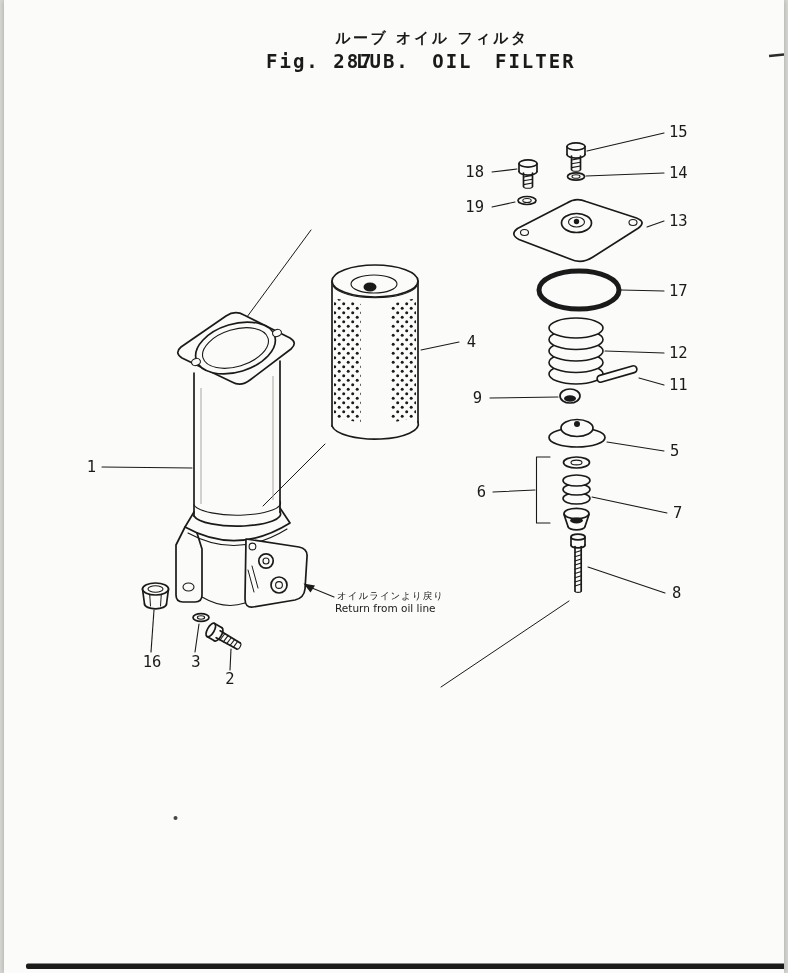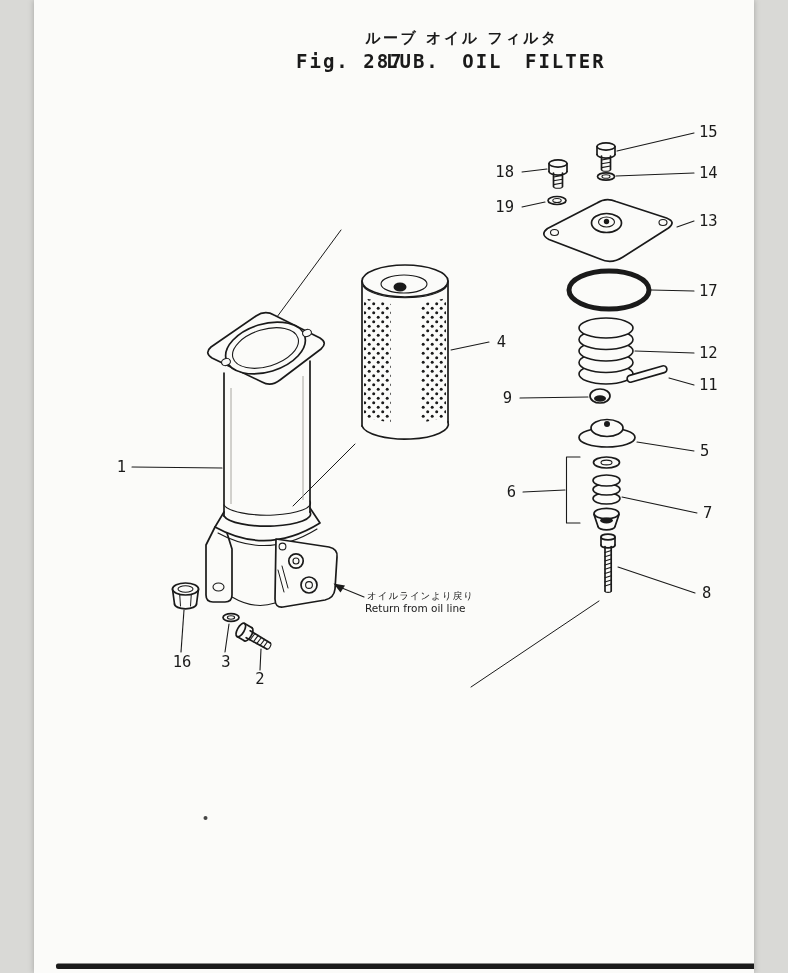--- a/index.html
+++ b/index.html
@@ -1,17 +1,17 @@
 <!DOCTYPE html>
 <html style="--ink: #1a1a1a; --paper: #fbfbf9;"><head>
 <meta charset="utf-8">
 <style>
   html,body{margin:0;padding:0}
   body{background:#d9d9d6;font-family:"Liberation Sans",sans-serif}
-  .page{width:720px;height:973px;background:var(--paper,#fbfbf9);position:relative;margin:0 auto;overflow:hidden;box-shadow:0 0 6px rgba(0,0,0,.25)}
+  .page{width:780px;height:973px;background:var(--paper,#fbfbf9);position:relative;margin:0 auto;overflow:hidden;box-shadow:0 0 6px rgba(0,0,0,.25)}
   svg{display:block}
   text{fill:var(--ink,#1a1a1a)}
   .callout{font-family:"DejaVu Sans Mono","Liberation Mono",monospace;font-size:15.5px;font-weight:500}
   .title-jp{font-family:"DejaVu Sans","Liberation Sans",sans-serif;font-size:15px;font-weight:600;letter-spacing:2.5px}
   .fig,.title-en{font-family:"DejaVu Sans Mono","Liberation Mono",monospace;font-size:19px;font-weight:700;letter-spacing:2px}
   .title-en{word-spacing:9px}
   .note{font-family:"DejaVu Sans","Liberation Sans",sans-serif;font-size:10.5px}
   .note-jp{font-size:9.5px;letter-spacing:1px}
   .ln{fill:none;stroke:var(--ink,#1a1a1a);stroke-width:1.7;stroke-linecap:round;stroke-linejoin:round}
   .lnf{fill:var(--paper,#fbfbf9);stroke:var(--ink,#1a1a1a);stroke-width:1.7;stroke-linejoin:round}

